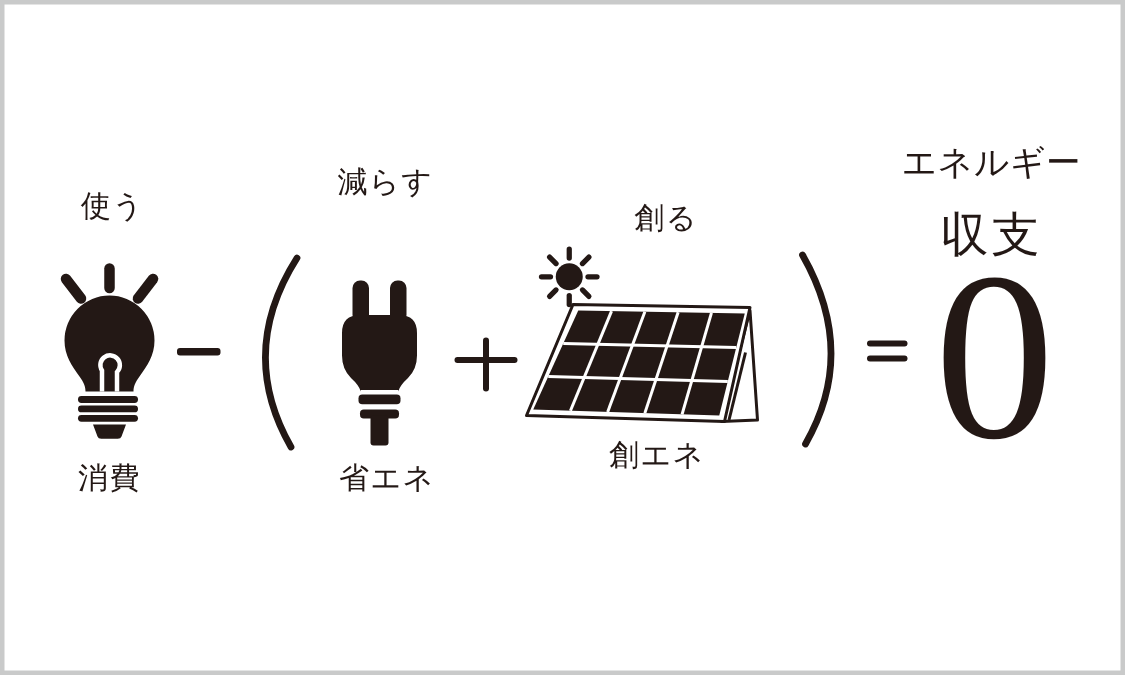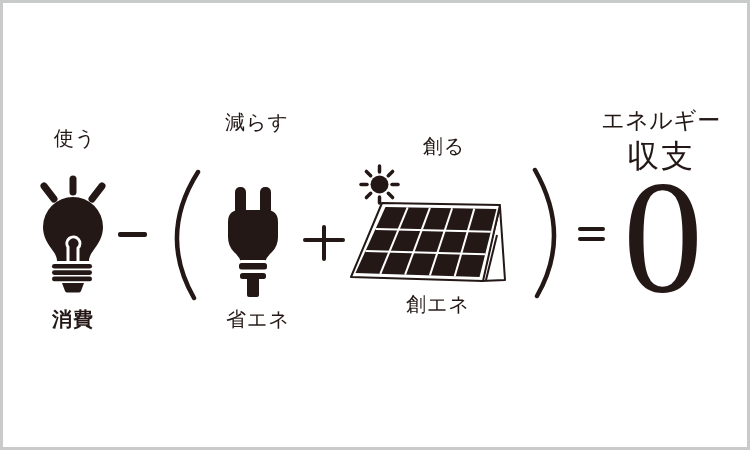--- a/index.html
+++ b/index.html
@@ -33,21 +33,21 @@
       <path d="M65,16 L55,29"></path>
     </g>
     <path fill="#231815" d="M6,57 A30,30 0 1 1 66,57 C66,67 61,74 56,81 C53,85 52,88 52,91 L20,91 C20,88 19,85 16,81 C11,74 6,67 6,57 Z"></path>
     <path d="M31,91 V77 A6.5,6.5 0 1 1 41,78 V91" fill="none" stroke="#ffffff" stroke-width="3"></path>
     <rect x="15" y="94" width="40" height="4.6" rx="2.3" fill="#231815"></rect>
     <rect x="15" y="100.3" width="40" height="4.6" rx="2.3" fill="#231815"></rect>
     <rect x="15" y="106.6" width="40" height="4.6" rx="2.3" fill="#231815"></rect>
     <path fill="#231815" d="M25,113 L47,113 L44,121 Q43.5,122.5 41.5,122.5 L30.5,122.5 Q28.5,122.5 28,121 Z"></path>
   </svg>
 
-  <div class="jp label-bottom" style="left:13px;top:301px;width:120px;font-weight:bold;">消費</div>
+  <div class="jp label-bottom" style="left:13px;top:301px;width:120px;">消費</div>
 
   <div class="bar" style="left:118px;top:232px;width:29px;height:4.5px;"></div>
 
   <svg class="abs" style="left:150px;top:165px;" width="55" height="140" viewBox="0 0 55 140" aria-hidden="true">
     <path d="M48,7 Q8,70 44,133" fill="none" stroke="#231815" stroke-width="4.5" stroke-linecap="round"></path>
   </svg>
 
   <div class="jp label-top" style="left:197px;top:104px;width:120px;">減らす</div>
 
   <svg class="abs" style="left:227px;top:184px;" width="52" height="114" viewBox="0 0 52 114" aria-hidden="true">
@@ -102,16 +102,16 @@
 
   <svg class="abs" style="left:520px;top:165px;" width="55" height="140" viewBox="0 0 55 140" aria-hidden="true">
     <path d="M15,5 Q52,70 17,131" fill="none" stroke="#231815" stroke-width="4.5" stroke-linecap="round"></path>
   </svg>
 
   <div class="abs" style="left:578px;top:227px;width:27px;height:15px;">
     <div class="bar" style="left:0;top:0;width:27px;height:4.4px;"></div>
     <div class="bar" style="left:0;top:10px;width:27px;height:4.4px;"></div>
   </div>
 
-  <div class="jp result-title" style="left:596px;top:106px;width:130px;">エネルギー</div>
+  <div class="jp result-title" style="left:596px;top:94px;width:130px;">エネルギー</div>
   <div class="jp result-title2" style="left:596px;top:141px;width:130px;">収支</div>
   <div class="jp result-zero" style="left:613px;top:157px;width:100px;">0</div>
 </div>
 
 </body></html>

